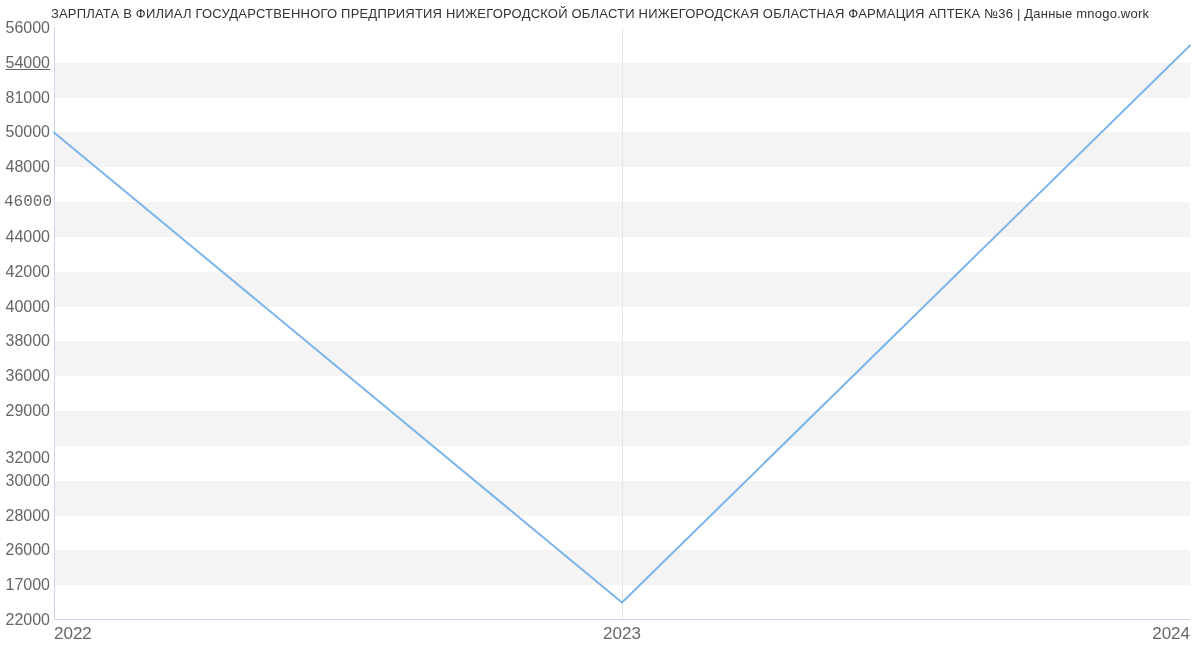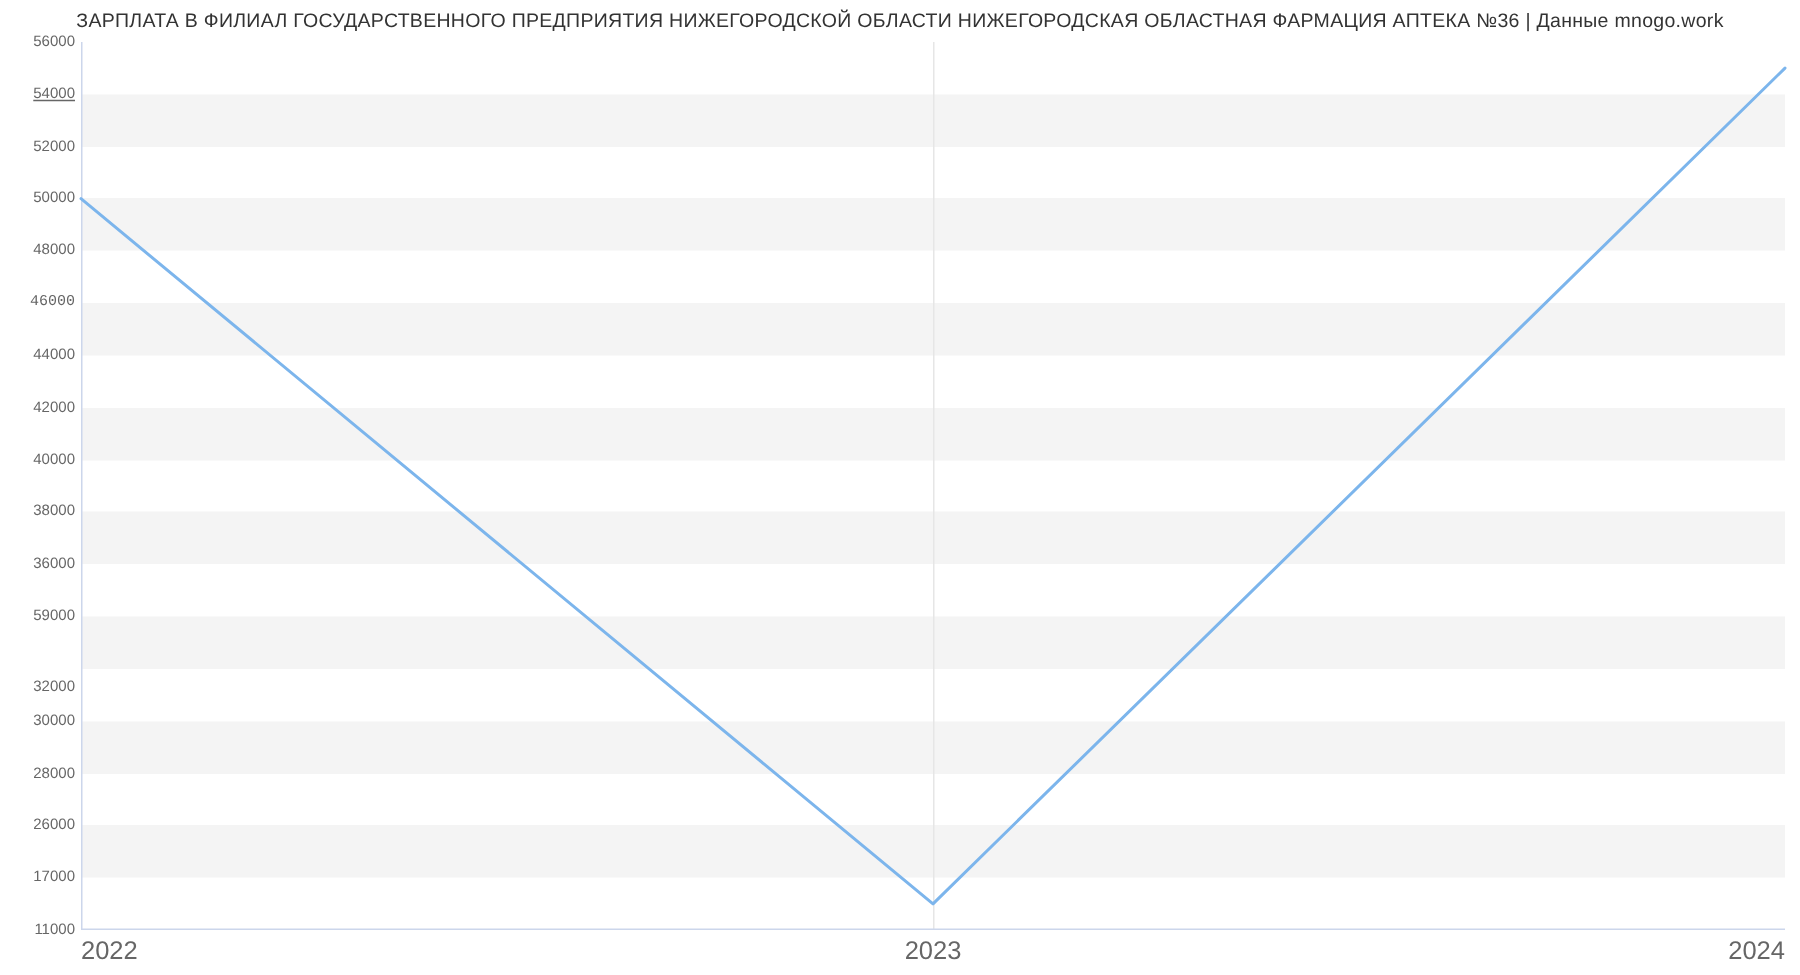--- a/index.html
+++ b/index.html
@@ -56,21 +56,21 @@
     top: 0;
     width: 1px;
     height: 100%;
     background: #e6e6e6;
   }
   .y-tick {
     position: absolute;
     right: 1150px; 
     width: 46px;
     text-align: right;
-    font-size: 10px;
+    font-size: 16px;
     color: #666;
     transform: translateY(-50%);
   }
   .x-tick {
     position: absolute;
     top: 624px;
     font-size: 17px;
     color: #666;
     transform: translateX(-50%);
   }
@@ -111,36 +111,36 @@
         <div class="vgrid" style="left: 568px;"></div>
       </div>
     <div class="axis-line axis-y"></div>
     <div class="axis-line axis-x"></div>
     <svg class="line-layer" viewBox="0 0 1136 592" preserveAspectRatio="none">
       <polyline id="series" class="series-line" points="0,104.47058823529414 568,574.5882352941177 1136,17.41176470588232"></polyline>
     </svg>
   </div>
 
   <div id="yticks">
-      <div class="y-tick" style="top: 620px;">11000</div>
+      <div class="y-tick" style="top: 620px;">22000</div>
       <div class="y-tick" style="top: 585.176px;">17000</div>
       <div class="y-tick" style="top: 550.353px;">26000</div>
       <div class="y-tick" style="top: 515.529px;">28000</div>
       <div class="y-tick" style="top: 480.706px;">30000</div>
       <div class="y-tick" style="top: 445.882px; margin-top: 12px;">32000</div>
-      <div class="y-tick" style="top: 411.059px;">59000</div>
+      <div class="y-tick" style="top: 411.059px;">29000</div>
       <div class="y-tick" style="top: 376.235px;">36000</div>
       <div class="y-tick" style="top: 341.412px;">38000</div>
       <div class="y-tick" style="top: 306.588px;">40000</div>
       <div class="y-tick" style="top: 271.765px;">42000</div>
       <div class="y-tick" style="top: 236.941px;">44000</div>
       <div class="y-tick" style="top: 202.118px; font-family: Liberation Mono, monospace;">46000</div>
       <div class="y-tick" style="top: 167.294px;">48000</div>
       <div class="y-tick" style="top: 132.471px;">50000</div>
-      <div class="y-tick" style="top: 97.6471px;">52000</div>
+      <div class="y-tick" style="top: 97.6471px;">81000</div>
       <div class="y-tick" style="top: 62.8235px; text-decoration: underline;">54000</div>
       <div class="y-tick" style="top: 28px;">56000</div>
     </div>
   <div id="xticks">
       <div class="x-tick" style="left: 54px; transform: translateX(0px);">2022</div>
       <div class="x-tick" style="left: 622px;">2023</div>
       <div class="x-tick" style="left: 1190px; transform: translateX(-100%);">2024</div>
     </div>
 </div>
 

